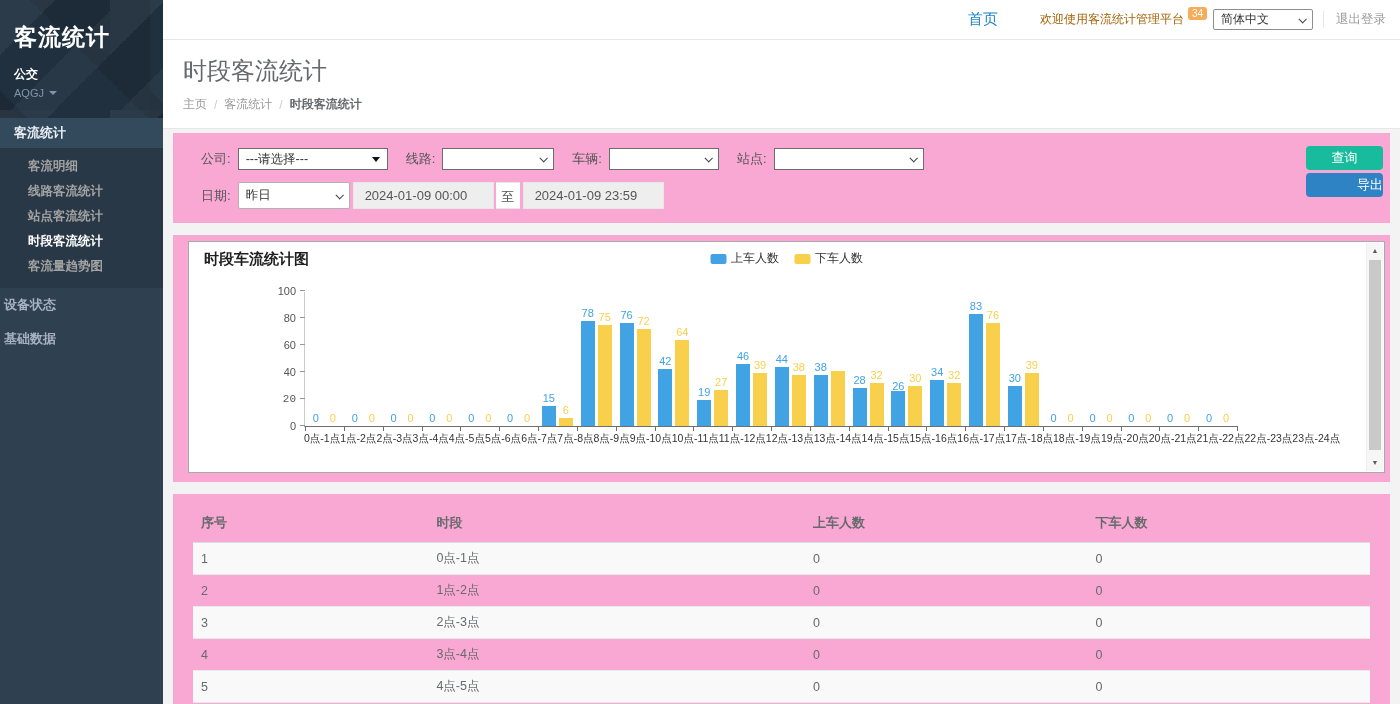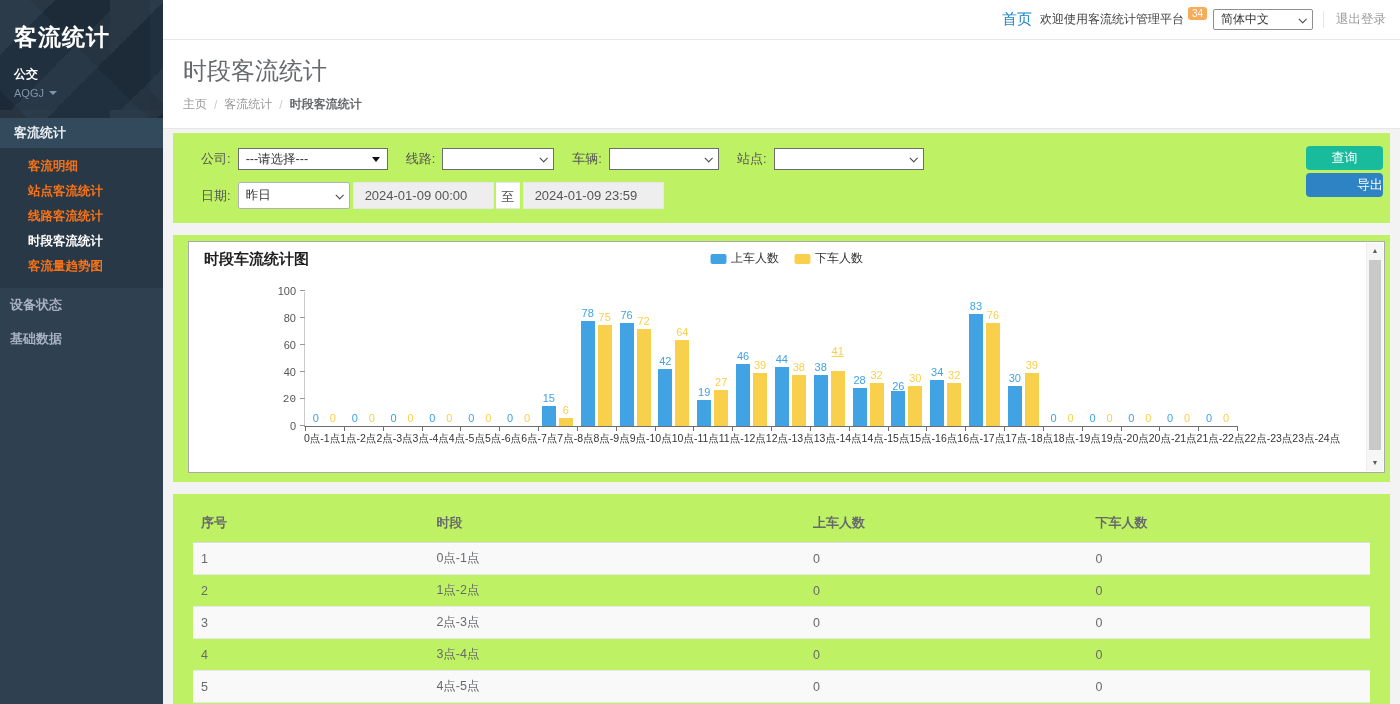--- a/index.html
+++ b/index.html
@@ -13,44 +13,44 @@
       linear-gradient(135deg, rgba(255,255,255,0.05) 25%, transparent 25%, transparent 55%, rgba(255,255,255,0.04) 55%, rgba(255,255,255,0.04) 75%, transparent 75%),
       linear-gradient(45deg, rgba(0,0,0,0.12) 20%, transparent 20%, transparent 60%, rgba(0,0,0,0.10) 60%);
     background-size:110px 110px, 150px 150px; }
   .brand { font-size:23px; font-weight:bold; color:#fff; letter-spacing:1px; }
   .org { margin-top:13px; font-size:12px; font-weight:bold; color:#fff; }
   .org-code { margin-top:4px; font-size:11px; color:#8095a8; display:flex; align-items:center; gap:5px; }
   .caret-down { width:0; height:0; border-left:4px solid transparent; border-right:4px solid transparent; border-top:4px solid #8095a8; display:inline-block; }
   .menu-header { height:30px; line-height:30px; padding-left:14px; font-size:13px; font-weight:bold; color:#a7b1c2; cursor:pointer; }
   .menu-header.open { background:#334a5c; color:#eaeff4; }
   .submenu { background:#293846; padding:6px 0 9px; }
-  .submenu-item { height:25px; line-height:25px; padding-left:28px; font-size:12.5px; font-weight:bold; color:#f97316; cursor:pointer; white-space:nowrap; }
+  .submenu-item { height:25px; line-height:25px; padding-left:28px; font-size:12.5px; font-weight:bold; color:#a3a3a3; cursor:pointer; white-space:nowrap; }
   .submenu-item.active { color:#ffffff; }
-  .menu-item { height:34px; line-height:34px; padding-left:10px; font-size:13px; font-weight:bold; color:#a7b1c2; cursor:pointer; }
+  .menu-item { height:34px; line-height:34px; padding-left:4px; font-size:13px; font-weight:bold; color:#a7b1c2; cursor:pointer; }
 
   
   .main { margin-left:163px; }
   .topbar { height:40px; background:#fff; border-bottom:1px solid #e7e7e7;
     display:flex; align-items:center; justify-content:flex-end; padding-right:10px; }
   .home-link { color:#1c84c6; font-size:15px; margin-right:8px; cursor:pointer; }
-  .welcome { font-size:12px; color:#404040; }
+  .welcome { font-size:12px; color:#a16207;margin-left:34px; }
   .badge { background:#f8ac59; color:#fff; font-size:10px; padding:1px 4px; border-radius:3px; align-self:flex-start; margin:7px 6px 0 4px; }
   .lang-select { width:100px; height:21px; border:1px solid #8f8f8f; border-radius:2px; background:#fff;
     display:flex; align-items:center; justify-content:space-between; padding:0 7px; font-size:12px; color:#333; cursor:pointer; margin-right:10px; }
   .chev { width:6px; height:6px; border-right:1.6px solid #444; border-bottom:1.6px solid #444; transform:rotate(45deg) translateY(-1px); }
   .logout { font-size:12.5px; color:#999; padding-left:12px; border-left:1px solid #e7e7e7; cursor:pointer; margin-right:4px; }
 
   .title-section { background:#fff; padding:15px 20px 15px 20px; border-bottom:1px solid #e7e7e7; }
   .page-title { font-size:24px; font-weight:normal; color:#676a6c; }
   .breadcrumb { margin-top:9px; font-size:12px; color:#999; display:flex; gap:7px; align-items:center; }
   .breadcrumb .sep { color:#ccc; }
   .breadcrumb .bc-last { color:#676a6c; font-weight:bold; }
 
   .content { padding:4px 10px 0; }
-  .panel { background:#bef264; margin-bottom:12px; }
+  .panel { background:#f9a8d4; margin-bottom:12px; }
 
   
   .filter-panel { position:relative; padding:15px 100px 14px 28px; }
   .frow { display:flex; align-items:center; }
   .frow + .frow { margin-top:12px; }
   .flabel { font-size:13px; color:#555; margin-right:7px; white-space:nowrap; }
   .flabel.ml { margin-left:18px; }
   .sel { height:22px; border:1px solid #6d6d6d; background:#fff; display:flex; align-items:center;
     justify-content:space-between; padding:0 7px; font-size:12.5px; color:#333; cursor:pointer; }
   .sel .tri { width:0; height:0; border-left:4px solid transparent; border-right:4px solid transparent; border-top:5px solid #111; }
@@ -107,22 +107,22 @@
     <div class="org">公交</div>
     <div class="org-code">
       <span>AQGJ</span>
       <span class="caret-down"></span>
     </div>
   </div>
   <nav>
       <div class="menu-header open">客流统计</div>
       <div class="submenu">
         <div class="submenu-item">客流明细</div>
+        <div class="submenu-item">线路客流统计</div>
         <div class="submenu-item">站点客流统计</div>
-        <div class="submenu-item">线路客流统计</div>
         <div class="submenu-item active">时段客流统计</div>
         <div class="submenu-item">客流量趋势图</div>
       </div>
       <div class="menu-item">设备状态</div>
       <div class="menu-item">基础数据</div>
     </nav>
 </div>
 
 <div class="main">
 
@@ -334,21 +334,21 @@
                   <div class="bar-label" style="color: rgb(249, 208, 75); bottom: 53.3px;">38</div>
                 </div>
               </div>
               <div class="bar-group">
                 <div class="bar-col">
                   <div class="bar" style="height: 51.3px; background: rgb(65, 163, 227);"></div>
                   <div class="bar-label" style="color: rgb(65, 163, 227); bottom: 53.3px;">38</div>
                 </div>
                 <div class="bar-col">
                   <div class="bar" style="height: 55.35px; background: rgb(249, 208, 75);"></div>
-                  <div class="bar-label" style="color: rgb(249, 208, 75); bottom: 69px; text-decoration: underline;">41</div>
+                  <div class="bar-label" style="color: rgb(249, 208, 75); bottom: 44px; text-decoration: underline;">41</div>
                 </div>
               </div>
               <div class="bar-group">
                 <div class="bar-col">
                   <div class="bar" style="height: 37.8px; background: rgb(65, 163, 227);"></div>
                   <div class="bar-label" style="color: rgb(65, 163, 227); bottom: 39.8px;">28</div>
                 </div>
                 <div class="bar-col">
                   <div class="bar" style="height: 43.2px; background: rgb(249, 208, 75);"></div>
                   <div class="bar-label" style="color: rgb(249, 208, 75); bottom: 45.2px;">32</div>

